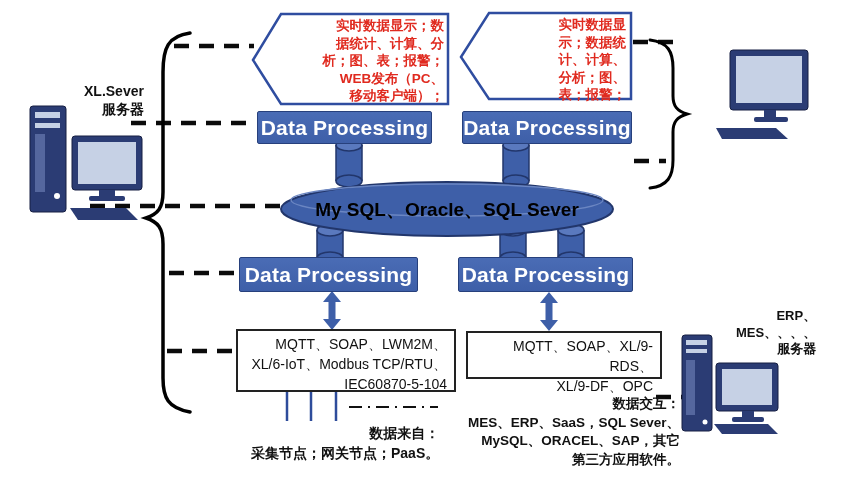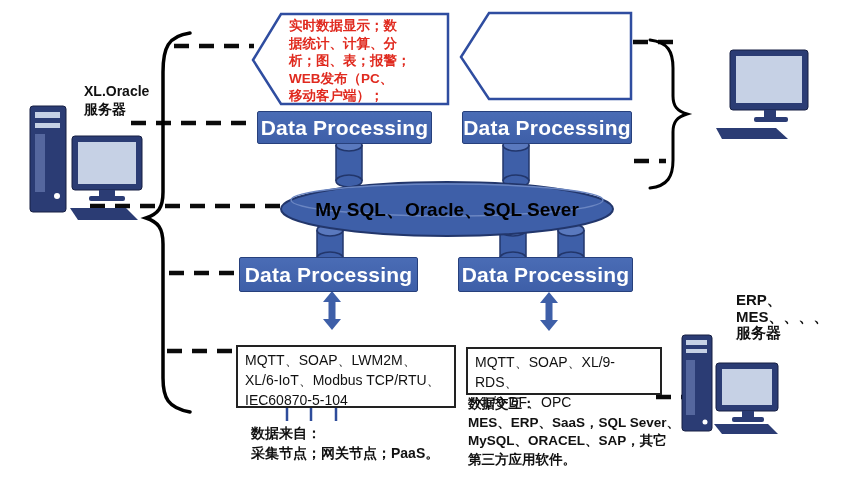--- a/index.html
+++ b/index.html
@@ -1,31 +1,31 @@
 <!DOCTYPE html>
 <html style="--box-blue: #3E5FA8; --box-blue-light: #4A6CB5; --box-border: #27407C; --callout-border: #2F4DA0; --red-text: #E02A1F; --icon-navy: #2B3C74; --icon-screen: #C6D1E5; --line-black: #0B0B0B; --accent-blue-line: #2E4C9B;"><head>
 <meta charset="utf-8">
 <style>
   html,body{margin:0;padding:0;background:#fff;}
   .stage{
     position:relative;width:865px;height:479px;overflow:hidden;background:#fff;
     font-family:"Liberation Sans","DejaVu Sans",sans-serif;
   }
   .abs{position:absolute;}
-  .pre{white-space:pre-line;}
+  .pre{white-space:pre-line;text-align:right;}
   .layer{position:absolute;left:0;top:0;}
   .dp-box{
     background:linear-gradient(var(--box-blue-light,#4A6CB5),var(--box-blue,#3E5FA8));
     border:1px solid var(--box-border,#27407C);
     border-radius:2px;color:#fff;font-weight:bold;font-size:21px;
     display:flex;align-items:center;justify-content:center;letter-spacing:.2px;
   }
   .protocol-box{
     background:#fff;border:2px solid #222;color:#111;
-    font-size:14px;line-height:20px;padding:3px 7px;box-sizing:border-box;margin-top:16px;
+    font-size:14px;line-height:20px;padding:3px 7px;box-sizing:border-box;
   }
   .callout-text{
     color:var(--red-text,#E02A1F);font-weight:bold;font-size:13.5px;line-height:17.5px;
   }
   .db-label{
     color:#000000;font-weight:bold;font-size:19px;text-align:center;line-height:27px;
   }
   .note{font-weight:bold;color:#111;}
 </style>
 </head>
@@ -112,20 +112,25 @@
 
     <polygon points="253,60 281,14 448,14 448,104 281,104" fill="#fff" stroke="#2F4DA0" stroke-width="2.5"></polygon>
     <polygon points="461,57 489,13 631,13 631,99 489,99" fill="#fff" stroke="#2F4DA0" stroke-width="2.5"></polygon>
   </svg>
 
   <div class="abs callout-text pre" style="left:289px;top:17px;width:155px;">实时数据显示；数
 据统计、计算、分
 析；图、表；报警；
 WEB发布（PC、
 移动客户端）；</div>
+  <div class="abs callout-text pre" style="left:498px;top:16px;width:128px;">实时数据显
+示；数据统
+计、计算、
+分析；图、
+表；报警；</div>
 
   <div class="abs dp-box" style="left:257px;top:111px;width:173px;height:31px;">Data Processing</div>
   <div class="abs dp-box" style="left:462px;top:111px;width:168px;height:31px;">Data Processing</div>
   <div class="abs dp-box" style="left:239px;top:257px;width:177px;height:33px;">Data Processing</div>
   <div class="abs dp-box" style="left:458px;top:257px;width:173px;height:33px;">Data Processing</div>
 
   <div class="abs db-label" style="left:297px;top:196px;width:300px;height:27px;">My SQL、Oracle、SQL Sever</div>
 
   <div class="abs protocol-box pre" style="left:236px;top:329px;width:220px;height:63px;">MQTT、SOAP、LWM2M、
 XL/6-IoT、Modbus TCP/RTU、
@@ -142,21 +147,21 @@
       <circle cx="35" cy="100" r="3" fill="#fff"></circle>
     </g>
     <g>
       <rect x="50" y="40" width="70" height="54" rx="3" fill="#2B3C74" stroke="#161F42"></rect>
       <rect x="56" y="46" width="58" height="42" fill="#C6D1E5"></rect>
       <rect x="77" y="94" width="16" height="6" fill="#2B3C74"></rect>
       <rect x="67" y="100" width="36" height="5" rx="2" fill="#2B3C74"></rect>
     </g>
     <polygon points="48,112 104,112 116,124 56,124" fill="#2B3C74"></polygon>
   </svg>
-  <div class="abs note pre" style="left:84px;top:82px;font-size:14px;line-height:18px;">XL.Oracle
+  <div class="abs note pre" style="left:84px;top:82px;font-size:14px;line-height:18px;">XL.Sever
 服务器</div>
 
   <svg class="abs" style="left:712px;top:46px;" width="115" height="95" viewBox="0 0 115 95">
     <g>
       <rect x="18" y="4" width="78" height="60" rx="3" fill="#2B3C74" stroke="#161F42"></rect>
       <rect x="24" y="10" width="66" height="47" fill="#C6D1E5"></rect>
       <rect x="52" y="64" width="12" height="7" fill="#2B3C74"></rect>
       <rect x="42" y="71" width="34" height="5" rx="2" fill="#2B3C74"></rect>
     </g>
     <polygon points="4,82 64,82 76,93 10,93" fill="#2B3C74"></polygon>
@@ -171,21 +176,21 @@
       <circle cx="33" cy="92" r="2.5" fill="#fff"></circle>
     </g>
     <g>
       <rect x="44" y="33" width="62" height="48" rx="3" fill="#2B3C74" stroke="#161F42"></rect>
       <rect x="50" y="39" width="50" height="36" fill="#C6D1E5"></rect>
       <rect x="70" y="81" width="12" height="6" fill="#2B3C74"></rect>
       <rect x="60" y="87" width="32" height="5" rx="2" fill="#2B3C74"></rect>
     </g>
     <polygon points="42,94 96,94 106,104 50,104" fill="#2B3C74"></polygon>
   </svg>
-  <div class="abs note pre" style="left:736px;top:292px;font-size:15px;line-height:16.5px;">ERP、
+  <div class="abs note pre" style="left:736px;top:308px;font-size:13px;line-height:16.5px;">ERP、
 MES、、、、
 服务器</div>
 
   <div class="abs note pre" style="left:468px;top:395px;font-size:13.5px;line-height:18.5px;">数据交互：
 MES、ERP、SaaS，SQL Sever、
 MySQL、ORACEL、SAP，其它
 第三方应用软件。</div>
   <div class="abs note pre" style="left:251px;top:423px;font-size:14px;line-height:20px;">数据来自：
 采集节点；网关节点；PaaS。</div>
 

